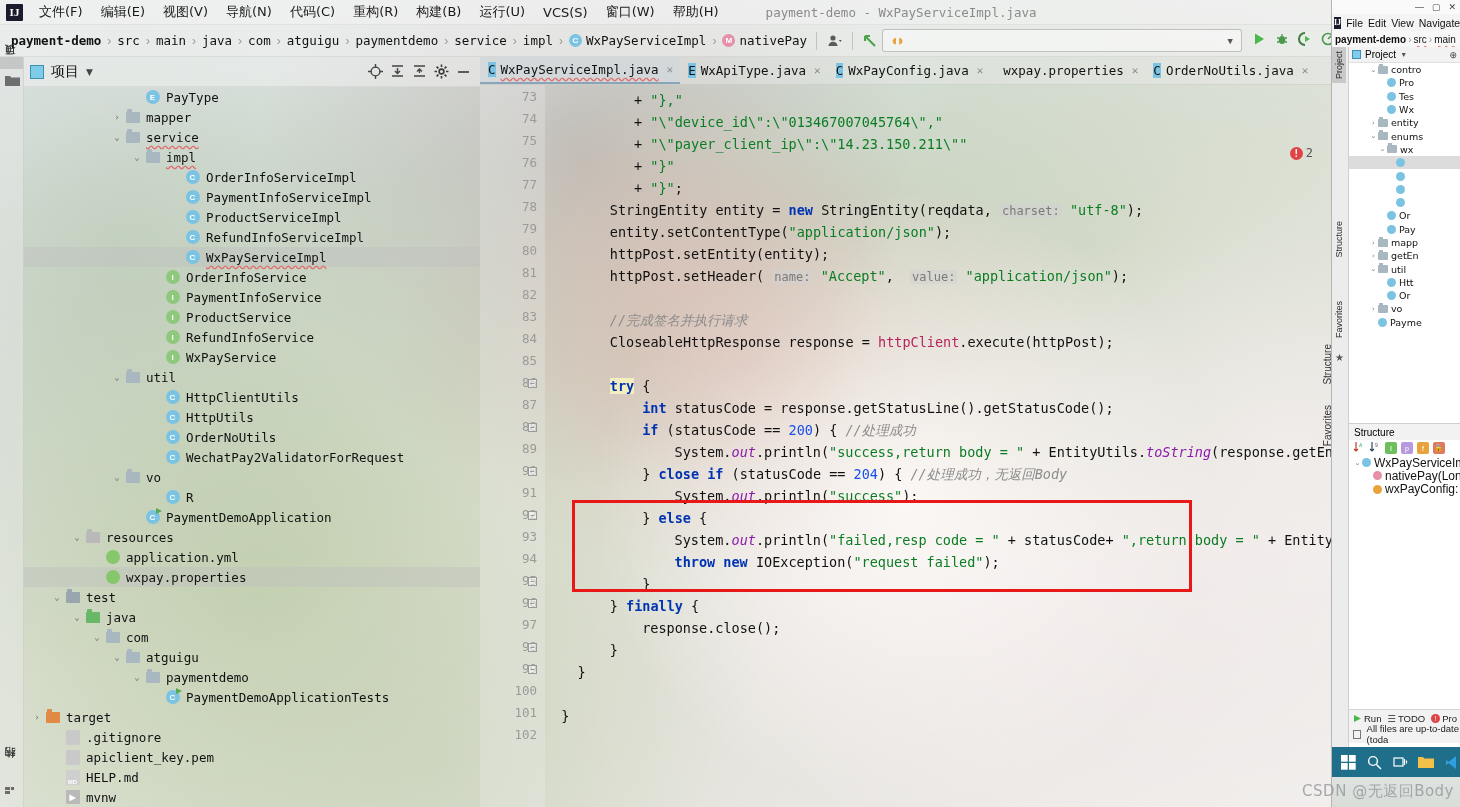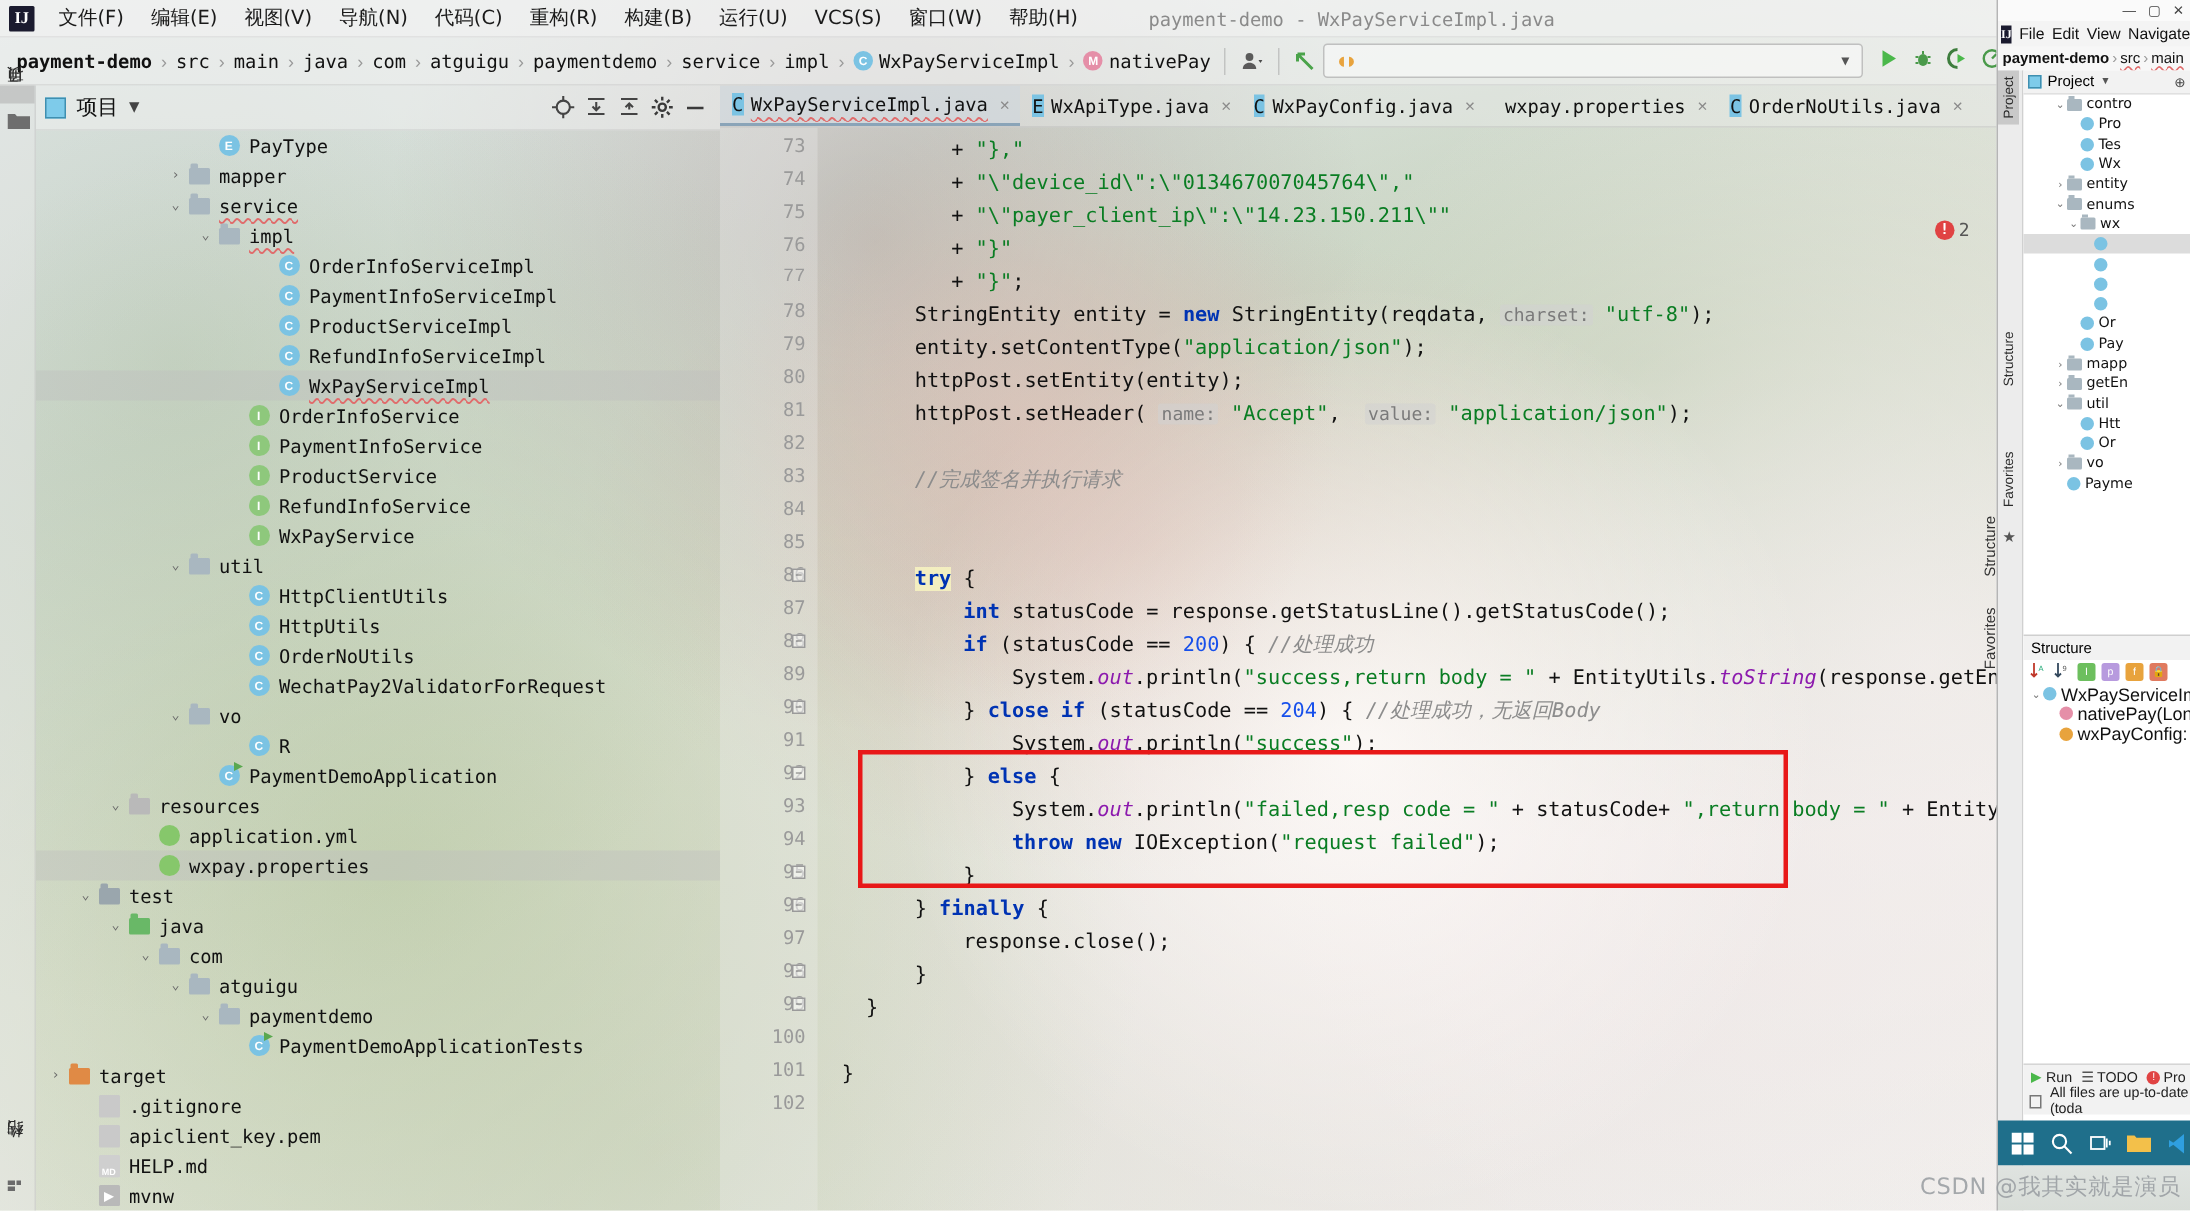--- a/index.html
+++ b/index.html
@@ -707,21 +707,21 @@
           <span class="x">✕</span>
         </div>
       </div>
 
     <div class="code-wrap">
       <div class="gutter" id="gutter">
           <div class="ln" style="top: 4px;">73</div>
           <div class="ln" style="top: 26px;">74</div>
           <div class="ln" style="top: 48px;">75</div>
           <div class="ln" style="top: 70px;">76</div>
-          <div class="ln" style="top: 92px; font-family: Liberation Mono, monospace;">77</div>
+          <div class="ln" style="top: 92px;">77</div>
           <div class="ln" style="top: 114px;">78</div>
           <div class="ln" style="top: 136px;">79</div>
           <div class="ln" style="top: 158px;">80</div>
           <div class="ln" style="top: 180px;">81</div>
           <div class="ln" style="top: 202px;">82</div>
           <div class="ln" style="top: 224px;">83</div>
           <div class="ln" style="top: 246px;">84</div>
           <div class="ln" style="top: 268px;">85</div>
           <div class="ln" style="top: 290px;">86</div>
           <div class="foldmark" style="top: 294px;">−</div>
@@ -754,20 +754,21 @@
           <div class="cline" style="top: 26px; left: 89.1px;">+ <span class="str">"\"device_id\":\"013467007045764\","</span></div>
           <div class="cline" style="top: 48px; left: 89.1px;">+ <span class="str">"\"payer_client_ip\":\"14.23.150.211\""</span></div>
           <div class="cline" style="top: 70px; left: 89.1px;">+ <span class="str">"}"</span></div>
           <div class="cline" style="top: 92px; left: 89.1px;">+ <span class="str">"}"</span>;</div>
           <div class="cline" style="top: 114px; left: 64.8px;">StringEntity entity = <span class="kw">new</span> StringEntity(reqdata, <span class="hint">charset:</span> <span class="str">"utf-8"</span>);</div>
           <div class="cline" style="top: 136px; left: 64.8px;">entity.setContentType(<span class="str">"application/json"</span>);</div>
           <div class="cline" style="top: 158px; left: 64.8px;">httpPost.setEntity(entity);</div>
           <div class="cline" style="top: 180px; left: 64.8px;">httpPost.setHeader( <span class="hint">name:</span> <span class="str">"Accept"</span>,  <span class="hint">value:</span> <span class="str">"application/json"</span>);</div>
           <div class="cline" style="top: 202px; left: 64.8px;"></div>
           <div class="cline" style="top: 224px; left: 64.8px;"><span class="cmt">//完成签名并执行请求</span></div>
+          <div class="cline" style="top: 246px; left: 64.8px;">CloseableHttpResponse response = <span class="field">httpClient</span>.execute(httpPost);</div>
           <div class="cline" style="top: 268px; left: 64.8px;"></div>
           <div class="cline" style="top: 290px; left: 64.8px;"><span class="kw trykw">try</span> {</div>
           <div class="cline" style="top: 312px; left: 97.2px;"><span class="kw">int</span> statusCode = response.getStatusLine().getStatusCode();</div>
           <div class="cline" style="top: 334px; left: 97.2px;"><span class="kw">if</span> (statusCode == <span class="num">200</span>) { <span class="cmt">//处理成功</span></div>
           <div class="cline" style="top: 356px; left: 129.6px;">System.<span class="fld">out</span>.println(<span class="str">"success,return body = "</span> + EntityUtils.<span class="fld">toString</span>(response.getEn</div>
           <div class="cline" style="top: 378px; left: 97.2px;">} <span class="kw">close if</span> (statusCode == <span class="num">204</span>) { <span class="cmt">//处理成功，无返回Body</span></div>
           <div class="cline" style="top: 400px; left: 129.6px;">System.<span class="fld">out</span>.println(<span class="str">"success"</span>);</div>
           <div class="cline" style="top: 422px; left: 97.2px;">} <span class="kw">else</span> {</div>
           <div class="cline" style="top: 444px; left: 129.6px;">System.<span class="fld">out</span>.println(<span class="str">"failed,resp code = "</span> + statusCode+ <span class="str">",return body = "</span> + EntityUtils.</div>
           <div class="cline" style="top: 466px; left: 129.6px;"><span class="kw">throw new</span> IOException(<span class="str">"request failed"</span>);</div>
@@ -1031,15 +1032,15 @@
       <span class="tb-ico">
         <svg width="15" height="15" viewBox="0 0 15 15">
             <path d="M11 1 L3 7.5 L11 14 Z" fill="#2f9fe0"></path>
             <path d="M1 5 L5 7.5 L1 10 Z" fill="#2f9fe0"></path>
           </svg>
       </span>
     </div>
     <div class="w2-bottomfill"></div>
   </div>
 
-  <div class="watermark">CSDN @我其实就是演员</div>
+  <div class="watermark">CSDN @无返回Body</div>
 
 </div>
 
 </body></html>

